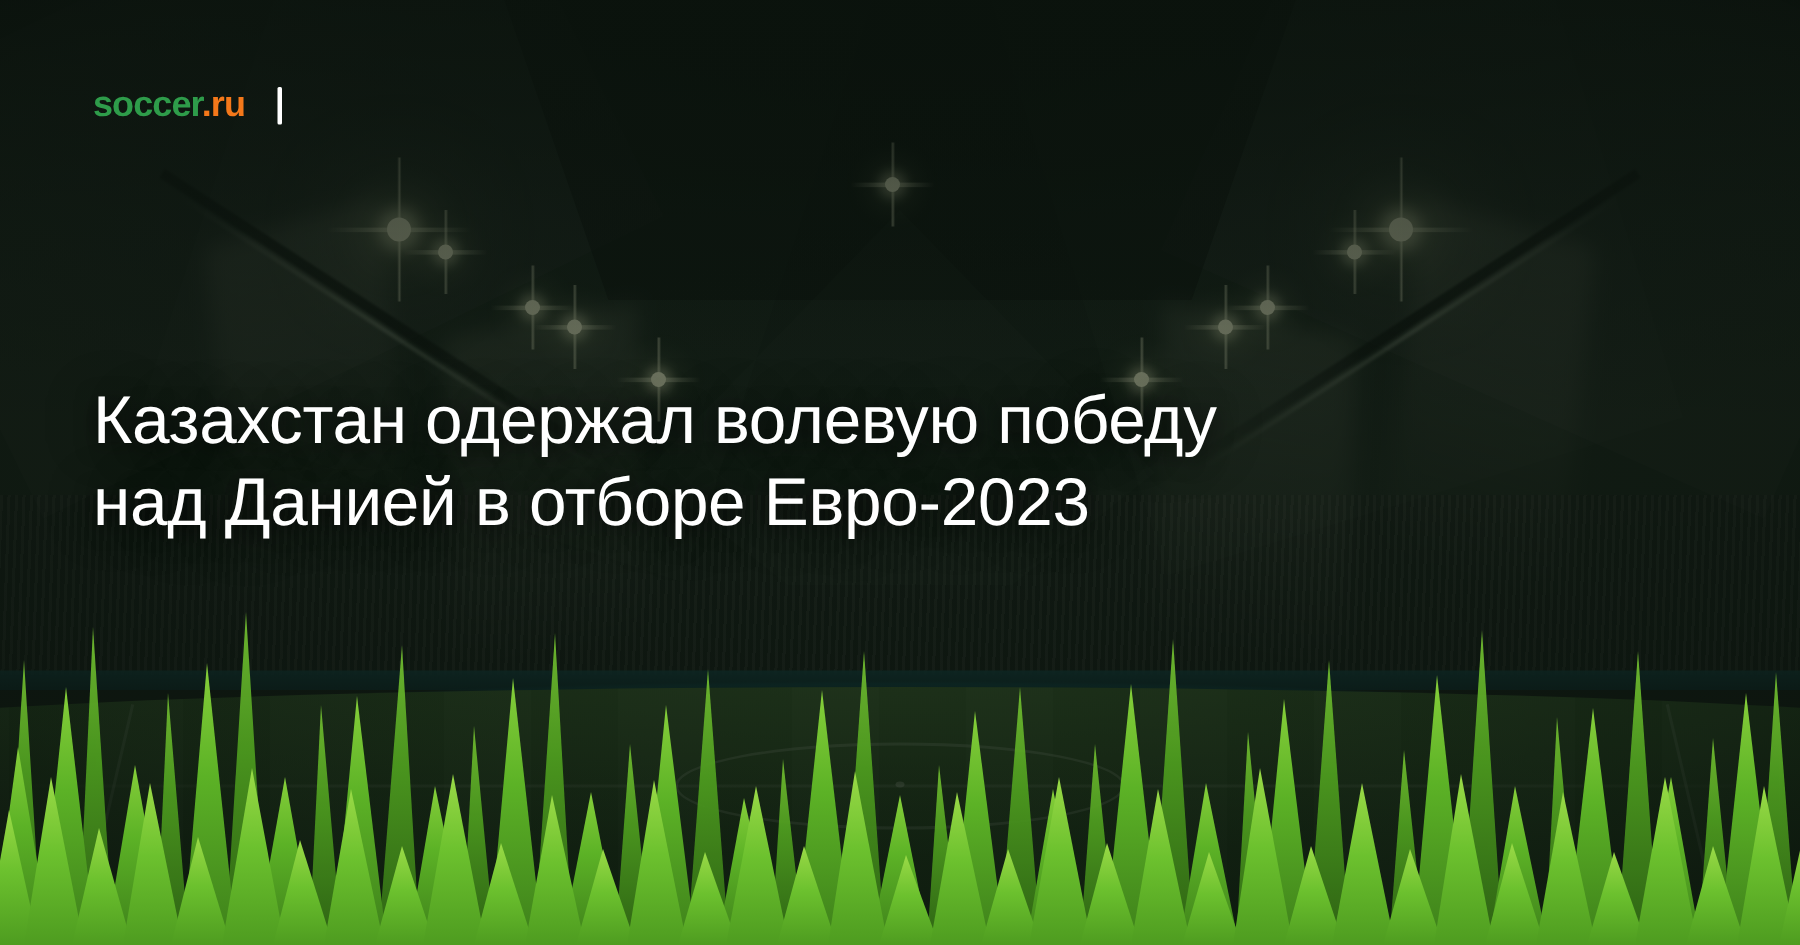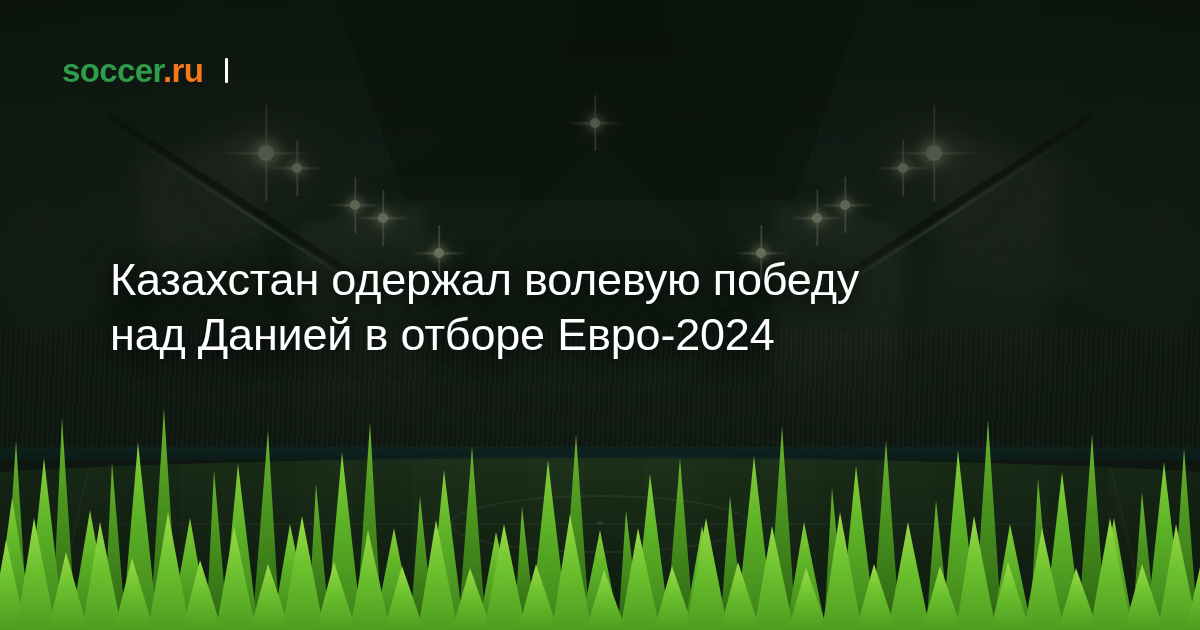--- a/index.html
+++ b/index.html
@@ -191,21 +191,21 @@
   }
   .grass svg{ display:block; width:1200px; height:230px; }
 
   
   .header{
     position:absolute; left:62px; top:50px;
     display:flex; align-items:center; gap:0;
     height:40px;
   }
   .logo{
-    font-size:33px; font-weight:bold; letter-spacing:-.6px;
+    font-size:24px; font-weight:bold; letter-spacing:-.6px;
     line-height:1;
     white-space:nowrap;
   }
   .logo .soc{ color:#2e9c4a; }
   .logo .ru { color:#f4781a; }
   .sep{
     display:inline-block;
     width:3px; height:25px;
     background:#ffffff;
     margin:0 18px 0 22px;
@@ -223,21 +223,21 @@
   .headline{
     position:absolute; left:62px; top:252px;
     width:1070px;
     color:#ffffff;
     font-size:45px;
     font-weight:normal;
     line-height:55px;
     letter-spacing:-.2px;
     text-shadow:0 2px 14px rgba(0,0,0,.65), 0 0 36px rgba(0,0,0,.45);
   }
-  .headline .ln{ display:block; white-space:nowrap;margin-left:48px; }
+  .headline .ln{ display:block; white-space:nowrap; }
 </style>
 </head>
 <body>
 
 <div class="stage">
 
   <div class="bg">
 
     <div class="stand-band2"></div>
     <div class="stand-band"></div>
@@ -401,16 +401,16 @@
     </svg>
   </div>
 
   <div class="header">
     <span class="logo"><span class="soc">soccer</span><span class="ru">.ru</span></span>
     <span class="sep"></span>
   </div>
 
   <h1 class="headline">
     <span class="ln">Казахстан одержал волевую победу</span>
-    <span class="ln">над Данией в отборе Евро-2024</span>
+    <span class="ln">над Данией в отборе Евро-2023</span>
   </h1>
 
 </div>
 
 </body></html>

